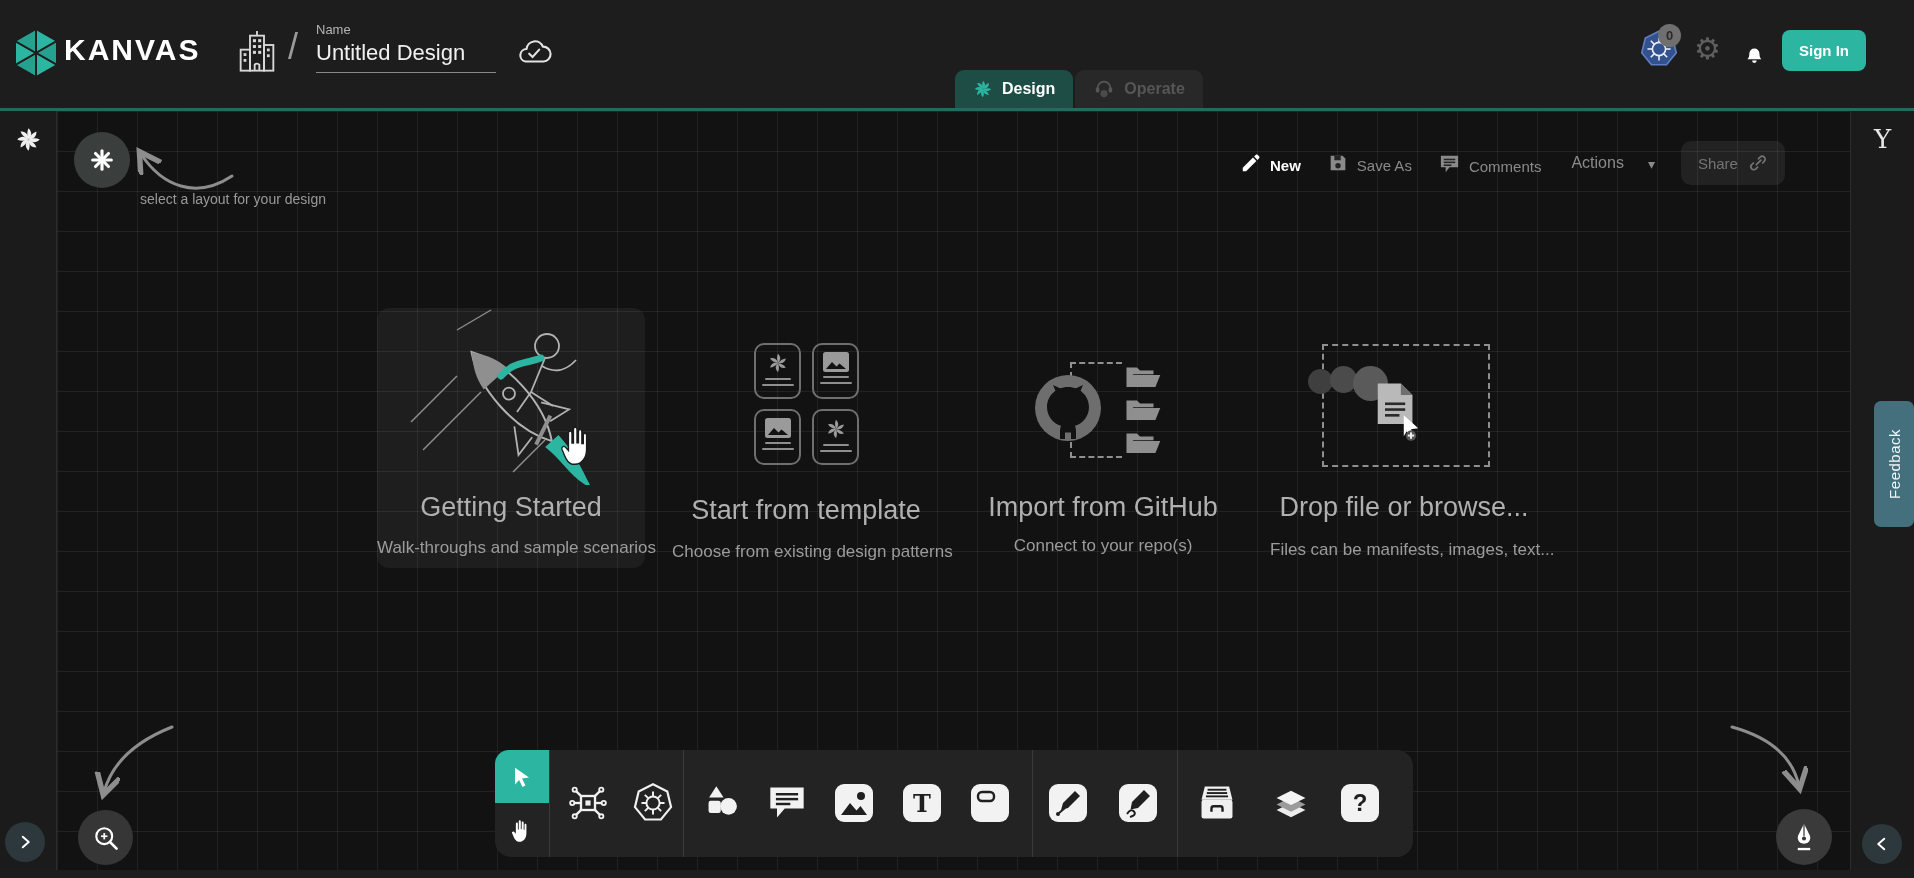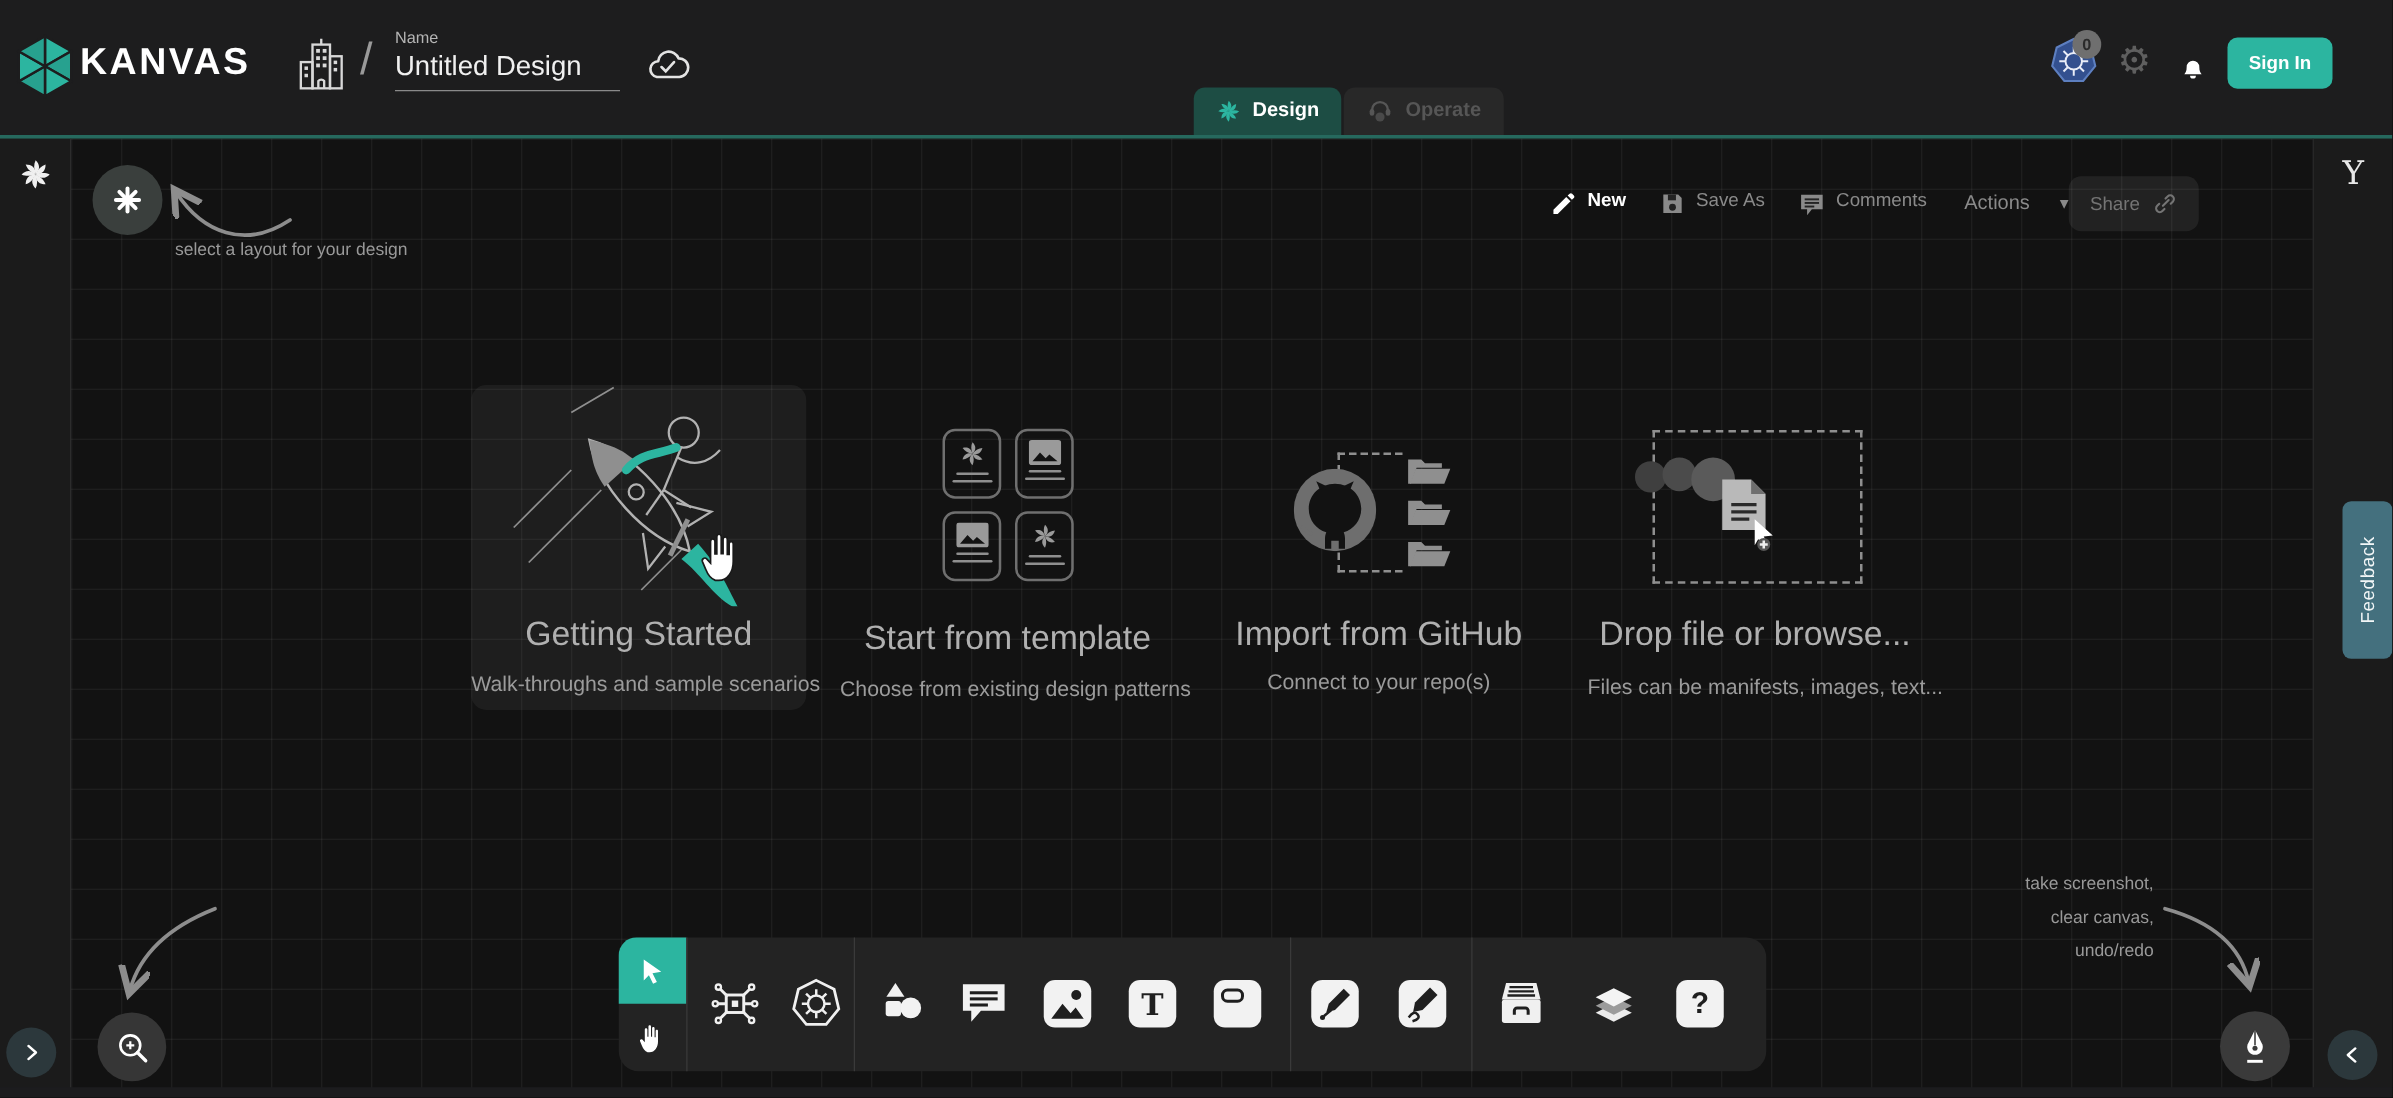--- a/index.html
+++ b/index.html
@@ -52,21 +52,21 @@
   .tool{position:absolute;cursor:pointer;}
   .wtile{width:38px;height:38px;background:#f2f2f2;border-radius:9px;display:flex;align-items:center;justify-content:center;}
   .wtile span{color:#1f1f1f;font-weight:700;}
   .seltile{position:absolute;left:0;top:0;width:54px;height:53px;background:#2cb5a0;border-radius:14px 0 0 0;
       display:flex;align-items:center;justify-content:center;}
   .handtile{position:absolute;left:0;top:53px;width:54px;height:54px;display:flex;align-items:center;justify-content:center;}
   .feedback{position:absolute;right:0;top:401px;width:40px;height:126px;background:#44707e;border-radius:7px;
       display:flex;align-items:center;justify-content:center;cursor:pointer;}
   .feedback span{writing-mode:vertical-rl;transform:rotate(180deg);color:#f2f6f7;font-size:15px;letter-spacing:.5px;}
   .ctb{position:absolute;top:141px;height:44px;display:flex;align-items:center;color:#8a8a8a;font-size:15px;}
-  .ctb .item{display:flex;align-items:flex-start;gap:8px;cursor:pointer;}
+  .ctb .item{display:flex;align-items:flex-end;gap:8px;cursor:pointer;}
   .share-pill{width:104px;height:44px;border-radius:10px;background:rgba(255,255,255,.07);display:flex;
       align-items:center;justify-content:center;gap:10px;color:#747474;}
   .bstrip{position:absolute;left:0;top:870px;width:1914px;height:8px;background:#1c1c1e;}
 </style>
 </head>
 <body>
 
 <div class="app">
 
   <div class="header">
@@ -221,25 +221,20 @@
       </marker>
     </defs>
     <g fill="none" stroke="#8d8d8d" stroke-width="3" stroke-linecap="round">
       <path d="M232 176 C196 200 162 186 141 154" marker-end="url(#ah)"></path>
       <path d="M172 727 C134 742 112 763 104 792" marker-end="url(#ah)"></path>
       <path d="M1732 727 C1772 738 1793 758 1799 786" marker-end="url(#ah)"></path>
     </g>
   </svg>
 
   <div class="hint" style="left:140px;top:186px">select a layout for your design</div>
-  <div class="hint" style="left:1531px;top:693px;width:192px;text-align:right">
-    <div>take screenshot,</div>
-      <div>clear canvas,</div>
-      <div>undo/redo</div>
-  </div>
 
   <div class="ctb" style="left:1240px">
     <div class="item" style="color:#fff;font-weight:600">
       <svg width="22" height="22" viewBox="0 0 24 24">
         <path d="M3 17.3 L14.2 6.1 l3.7 3.7 L6.7 21 H3 z" fill="#fff"></path>
         <path d="M15.4 4.9 l1.7-1.7 c.6-.6 1.6-.6 2.2 0 l1.5 1.5 c.6.6.6 1.6 0 2.2 l-1.7 1.7 z" fill="#fff"></path>
       </svg>
       <span>New</span>
     </div>
     <div class="item" style="margin-left:26px">
@@ -258,21 +253,21 @@
             <rect x="6" y="10" width="12" height="1.6"></rect>
             <rect x="6" y="13" width="8" height="1.6"></rect>
           </g>
       </svg>
       <span>Comments</span>
     </div>
     <div class="item" style="margin-left:30px;font-size:16px">
       <span>Actions</span>
       <span style="margin-left:16px;font-size:14px">▾</span>
     </div>
-    <div class="share-pill" style="">
+    <div class="share-pill" style="margin-left:26px">
       <span>Share</span>
       <svg width="20" height="20" viewBox="0 0 24 24">
         <g fill="none" stroke="#747474" stroke-width="2" stroke-linecap="round">
           <path d="M10 14 L15.5 8.5"></path>
           <path d="M12.5 7 l2-2 a3.5 3.5 0 0 1 5 5 l-2 2"></path>
           <path d="M11.5 17 l-2 2 a3.5 3.5 0 0 1-5-5 l2-2"></path>
         </g>
       </svg>
     </div>
   </div>

